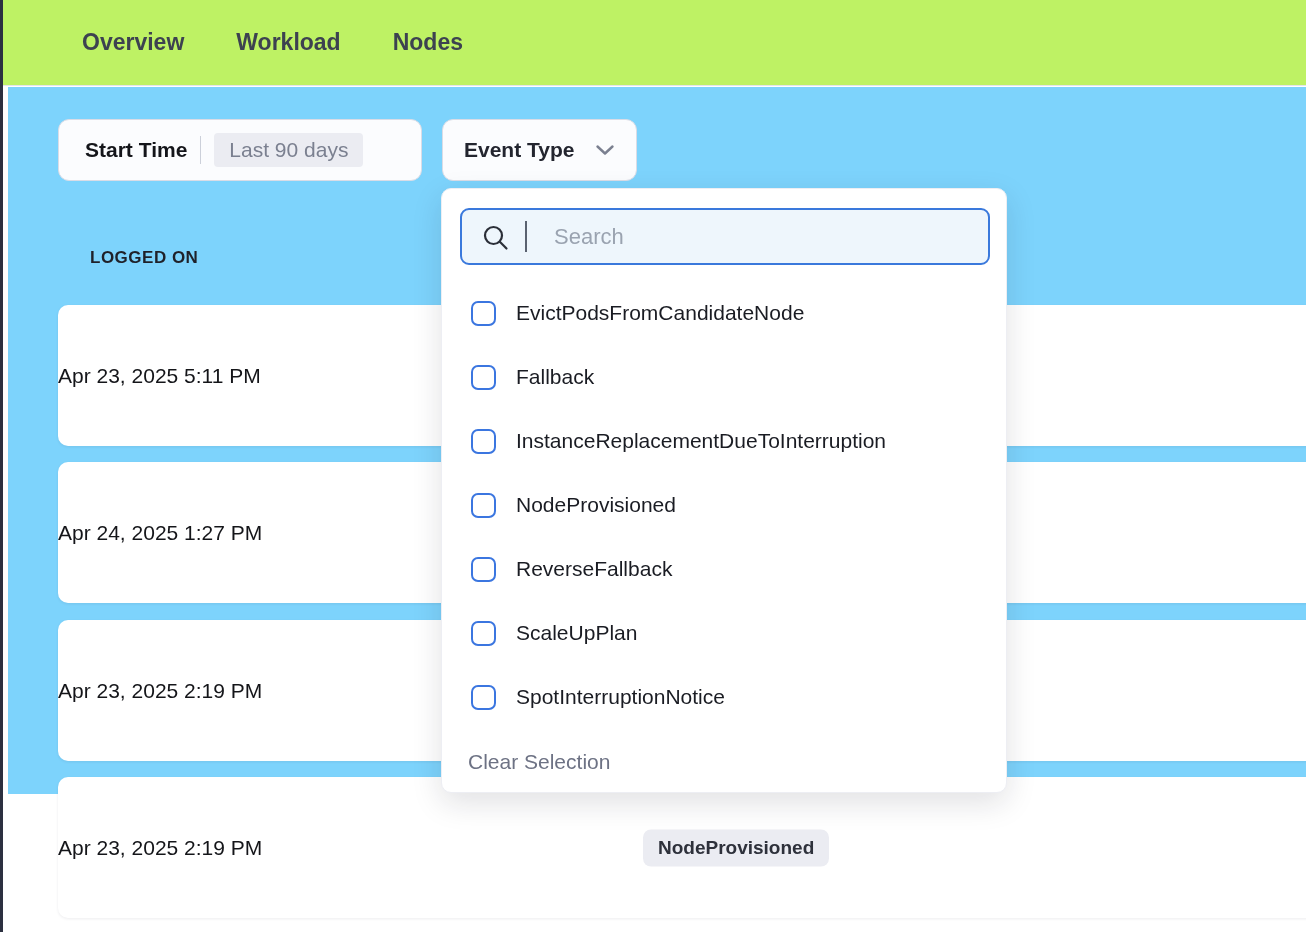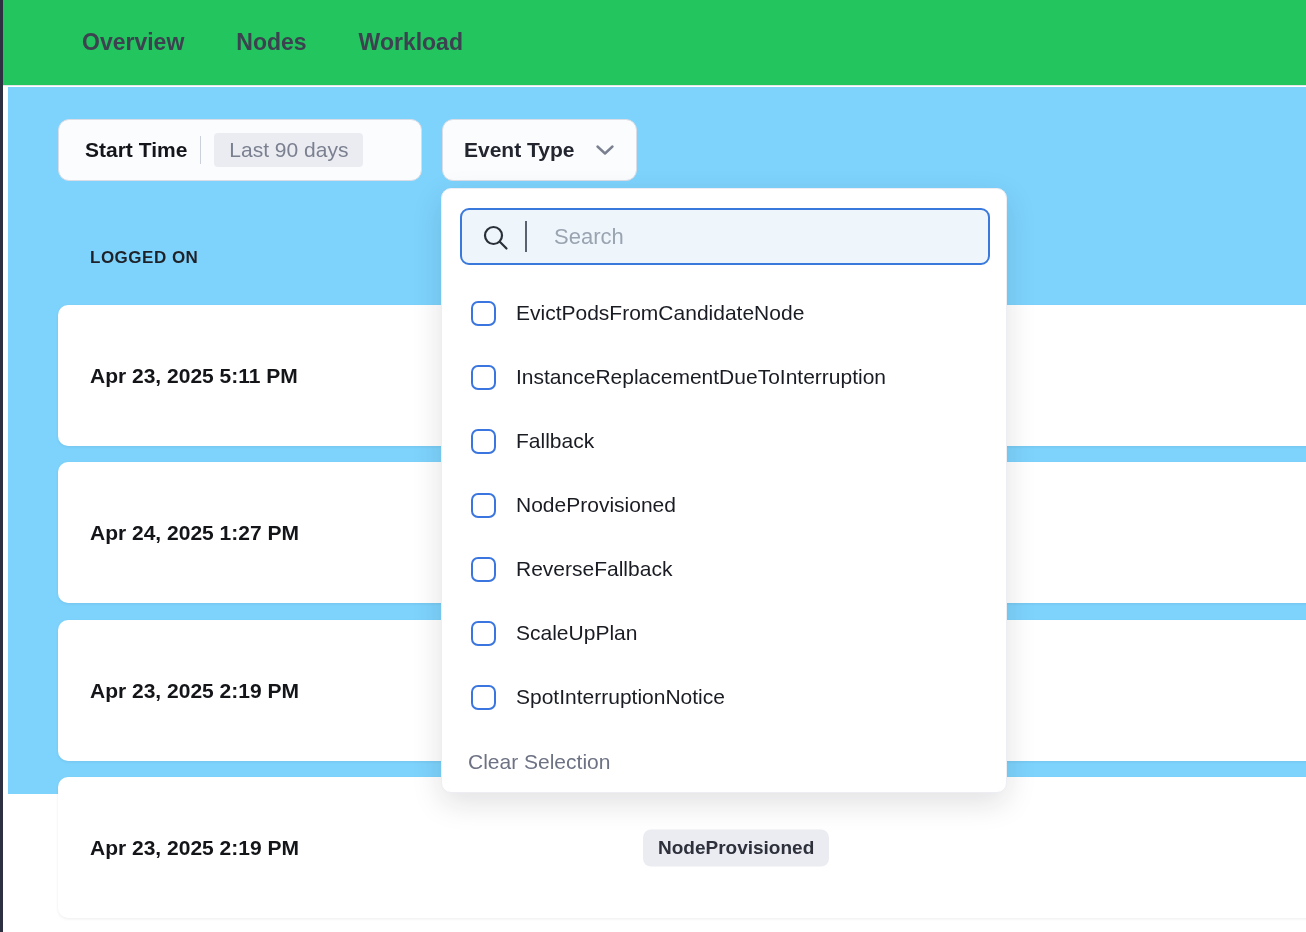--- a/index.html
+++ b/index.html
@@ -13,21 +13,21 @@
 
   
   .left-edge-bar {
     position: absolute; left: 0; top: 0; width: 3px; height: 932px;
     background: #2c3040; z-index: 30;
   }
 
   
   .tabbar {
     position: absolute; left: 0; top: 0; width: 1306px; height: 86px;
-    background: #22c55e; border-bottom: 1px solid #e3e5eb;
+    background: #bef264; border-bottom: 1px solid #e3e5eb;
     display: flex; align-items: center; gap: 20px; padding-left: 66px;
     z-index: 5;
   }
   .tab {
     position: relative; height: 86px; display: flex; align-items: center;
     padding: 0 16px; font-size: 23px; font-weight: 600; color: #3d4250;
     cursor: pointer; white-space: nowrap;
   }
   .tab.active { color: #0d0e12; font-weight: 700; }
   .tab.active::after {
@@ -67,21 +67,21 @@
     position: absolute; left: 50px; width: 1275px; height: 141px;
     background: #ffffff; border-radius: 10px;
     box-shadow: 0 1px 3px rgba(25,30,45,0.08);
     display: flex; align-items: center;
   }
   .row-1 { top: 218px; }
   .row-2 { top: 375px; }
   .row-3 { top: 533px; }
   .row-4 { top: 690px; }
   .row-date {
-    margin-left: 32px; font-size: 21px; font-weight: 700; color: #141519;
+    font-size: 21px; font-weight: 400; color: #141519;
     white-space: nowrap;
   }
   .row-badge {
     position: absolute; left: 585px; top: 50%; transform: translateY(-50%);
     background: #ebecf2; color: #2e313b; font-size: 19px; font-weight: 600;
     border-radius: 8px; height: 37px; display: flex; align-items: center;
     padding: 0 15px; white-space: nowrap;
   }
 
   
@@ -127,22 +127,22 @@
 
   .hide-if-empty:empty, .hide-if-empty.is-empty { display: none; }
 </style>
 </head>
 <body>
 
 <div class="left-edge-bar"></div>
 
 <div class="tabbar">
   <div class="tab">Overview</div>
+  <div class="tab">Workload</div>
   <div class="tab">Nodes</div>
-  <div class="tab">Workload</div>
 </div>
 
 <div class="content">
 
   <div class="filter-btn start-time-btn">
     <span class="start-time-label">Start Time</span>
     <span class="filter-divider"></span>
     <span class="filter-pill">Last 90 days</span>
   </div>
 
@@ -186,28 +186,28 @@
       <input class="search-input" type="text" placeholder="Search" style="">
     </div>
 
     <div class="options-list">
       <div class="option-row">
         <span class="checkbox"></span>
         <span class="option-label">EvictPodsFromCandidateNode</span>
       </div>
       <div class="option-row">
         <span class="checkbox"></span>
+        <span class="option-label">Fallback</span>
+      </div>
+      <div class="option-row">
+        <span class="checkbox"></span>
         <span class="option-label">InstanceReplacementDueToInterruption</span>
       </div>
       <div class="option-row">
         <span class="checkbox"></span>
-        <span class="option-label">Fallback</span>
-      </div>
-      <div class="option-row">
-        <span class="checkbox"></span>
         <span class="option-label">NodeProvisioned</span>
       </div>
       <div class="option-row">
         <span class="checkbox"></span>
         <span class="option-label">ReverseFallback</span>
       </div>
       <div class="option-row">
         <span class="checkbox"></span>
         <span class="option-label">ScaleUpPlan</span>
       </div>

